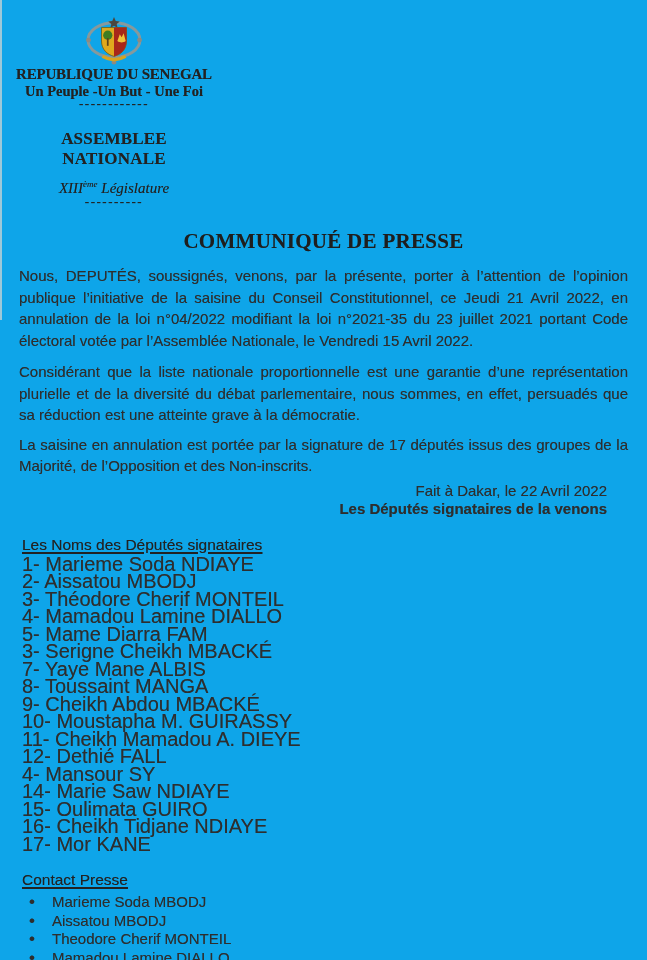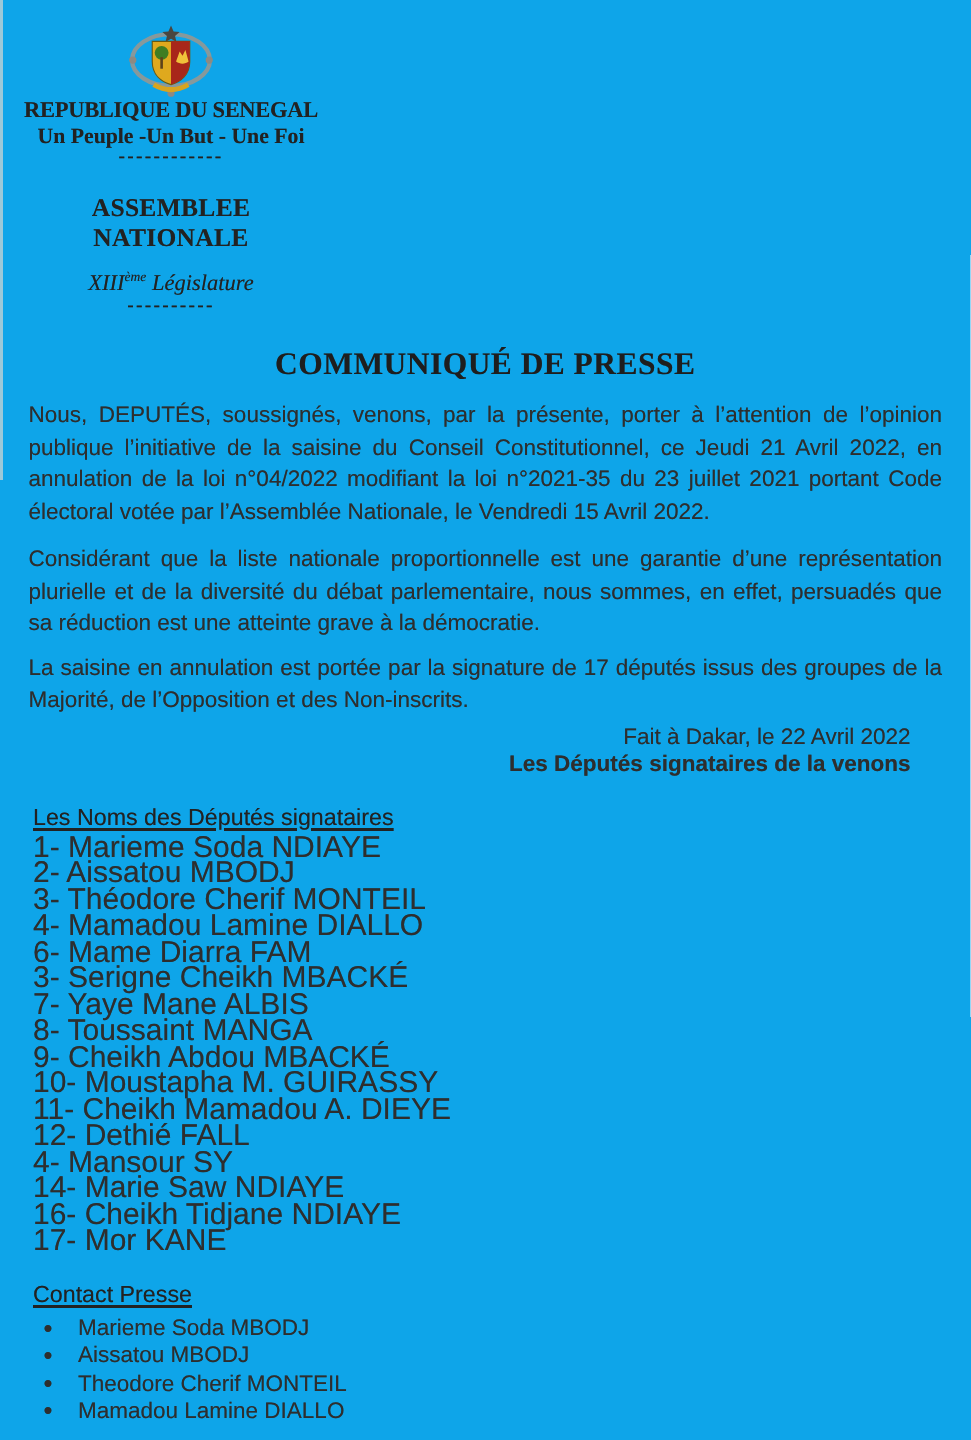--- a/index.html
+++ b/index.html
@@ -127,30 +127,31 @@
     <div class="sign-bold">Les Députés signataires de la venons</div>
   </div>
 
   <section class="names">
     <div class="sec-heading">Les Noms des Députés signataires</div>
     <div class="name-list">
         <div class="name-item">1- Marieme Soda NDIAYE</div>
         <div class="name-item">2- Aissatou MBODJ</div>
         <div class="name-item">3- Théodore Cherif MONTEIL</div>
         <div class="name-item">4- Mamadou Lamine DIALLO</div>
-        <div class="name-item">6- Mame Diarra FAM</div>
+        <div class="name-item">5- Mame Diarra FAM</div>
         <div class="name-item">3- Serigne Cheikh MBACKÉ</div>
         <div class="name-item">7- Yaye Mane ALBIS</div>
         <div class="name-item">8- Toussaint MANGA</div>
         <div class="name-item">9- Cheikh Abdou MBACKÉ</div>
         <div class="name-item">10- Moustapha M. GUIRASSY</div>
         <div class="name-item">11- Cheikh Mamadou A. DIEYE</div>
         <div class="name-item">12- Dethié FALL</div>
         <div class="name-item">4- Mansour SY</div>
         <div class="name-item">14- Marie Saw NDIAYE</div>
+        <div class="name-item">15- Oulimata GUIRO</div>
         <div class="name-item">16- Cheikh Tidjane NDIAYE</div>
         <div class="name-item">17- Mor KANE</div>
       </div>
   </section>
 
   <section class="contact">
     <div class="sec-heading">Contact Presse</div>
     <ul class="bullet-list">
         <li class="bullet-item">Marieme Soda MBODJ</li>
         <li class="bullet-item">Aissatou MBODJ</li>

